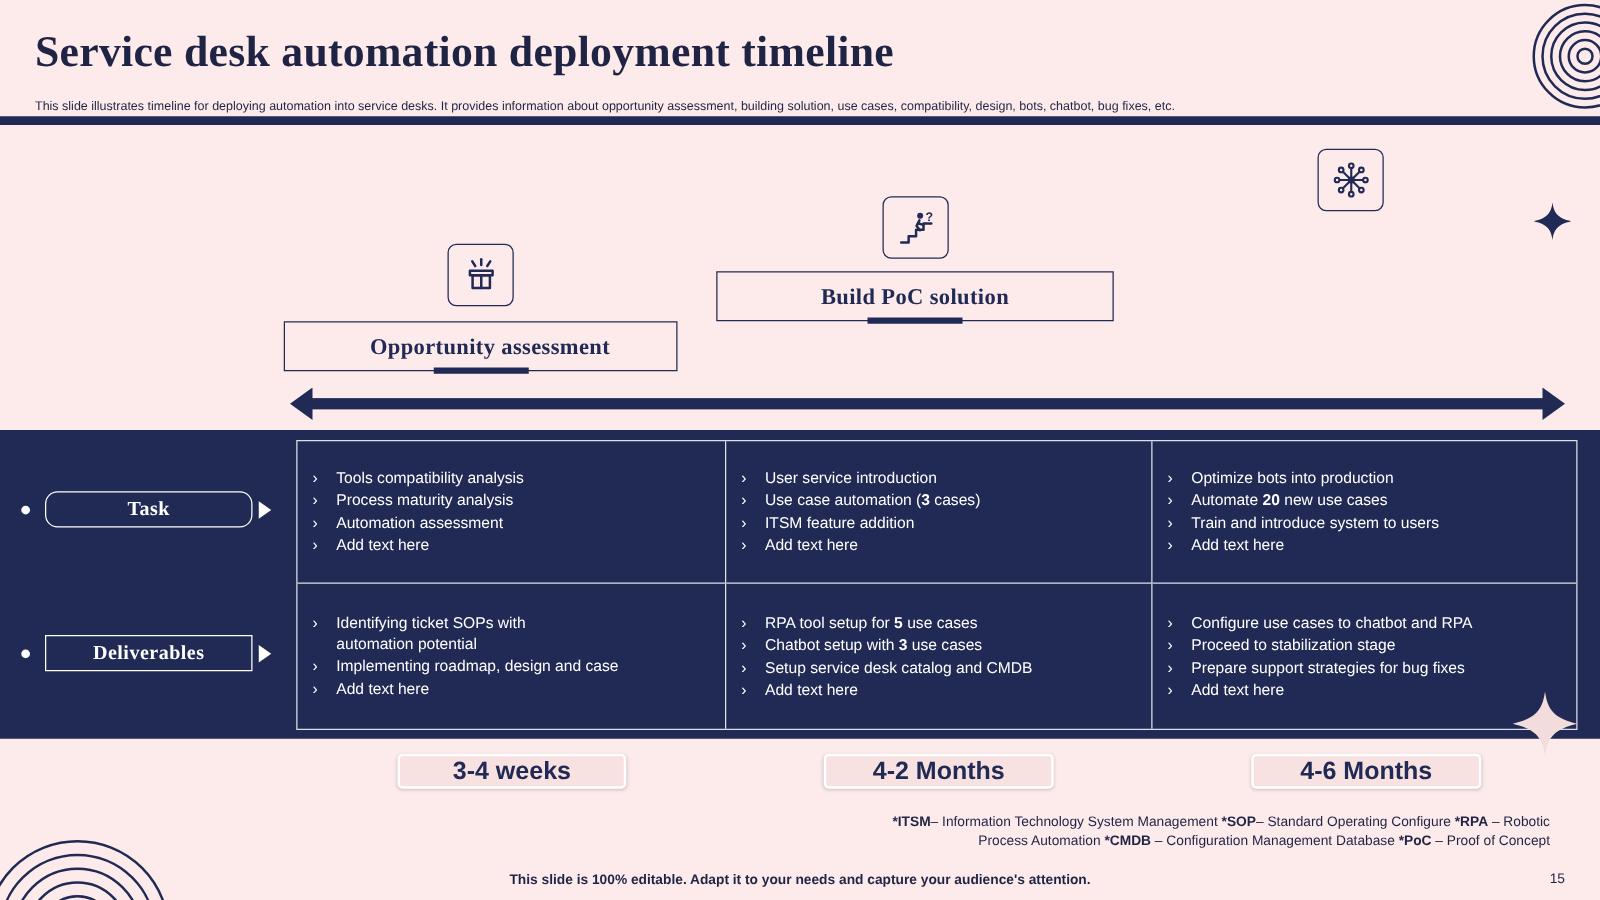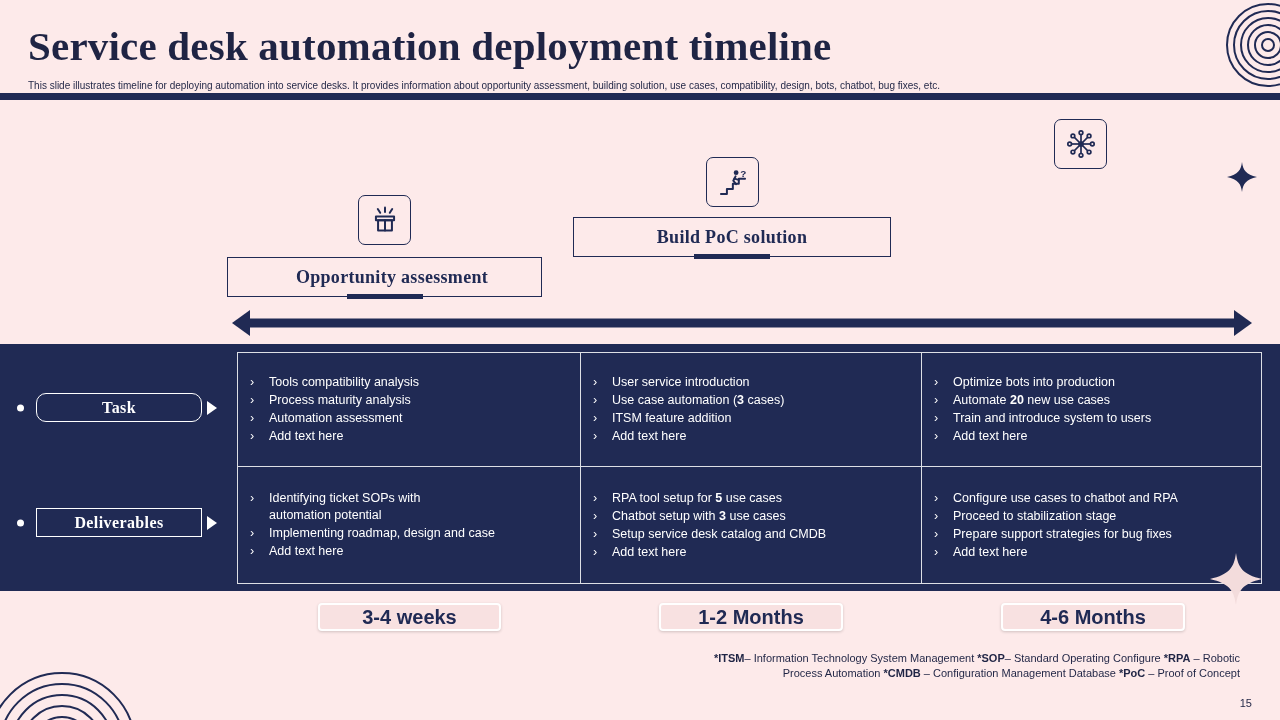--- a/index.html
+++ b/index.html
@@ -6,21 +6,21 @@
   body { margin:0; background:#fff; }
   .slide {
     position:relative; width:1280px; height:720px; overflow:hidden;
     background:var(--pink_background,#fdeaea);
     font-family:"Liberation Sans", sans-serif; color:var(--text_dark,#1f2444);
   }
   
   .title {
     position:absolute; left:28px; top:22px;
     font-family:"Liberation Serif","DejaVu Serif",serif;
-    font-size:41px; font-weight:700; letter-spacing:.2px; color:var(--text_dark,#1f2444);
+    font-size:35px; font-weight:700; letter-spacing:.2px; color:var(--text_dark,#1f2444);
   }
   .subtitle { position:absolute; left:28px; top:80px; font-size:10px; color:var(--text_dark,#1f2444); }
   .strip { position:absolute; left:0; top:93px; width:1280px; height:7px; background:var(--navy,#202a54); }
 
   
   .milestone {
     position:absolute; border:1px solid var(--navy,#202a54); background:var(--pink_background,#fdeaea);
     display:flex; align-items:center; justify-content:center;
     font-family:"Liberation Serif","DejaVu Serif",serif; font-size:18px; font-weight:700;
     color:var(--navy,#202a54); letter-spacing:.3px;
@@ -300,25 +300,26 @@
           <span class="btext"><span>Prepare support strategies for bug fixes</span></span>
         </div>
         <div class="bullet">
           <span class="mark">›</span>
           <span class="btext"><span>Add text here</span></span>
         </div>
       </div>
   </div>
 
   <div class="badge b1">3-4 weeks</div>
-  <div class="badge b2">1-2 Months</div>
+  <div class="badge b2">4-2 Months</div>
   <div class="badge b3">4-6 Months</div>
 
   <p class="footnote"><span></span><b>*ITSM</b><span>– Information Technology System Management </span><b>*SOP</b><span>– Standard Operating Configure </span><b>*RPA</b><span> – Robotic
 Process Automation </span><b>*CMDB</b><span> – Configuration Management Database  </span><b>*PoC</b><span> – Proof of Concept</span></p>
+  <p class="footer-note">This slide is 100% editable. Adapt it to your needs and capture your audience's attention.</p>
   <span class="pagenum">15</span>
 
   <svg class="star star-top" width="30" height="30" viewBox="0 0 40 40">
     <path d="M20 0C21.5 11 25 16.5 40 20C25 23.5 21.5 29 20 40C18.5 29 15 23.5 0 20C15 16.5 18.5 11 20 0Z" fill="var(--navy,#202a54)"></path>
   </svg>
   <svg class="star star-bottom" width="52" height="52" viewBox="0 0 40 40">
     <path d="M20 0C21.5 11 25 16.5 40 20C25 23.5 21.5 29 20 40C18.5 29 15 23.5 0 20C15 16.5 18.5 11 20 0Z" fill="#f3dcdc"></path>
   </svg>
 
   <svg class="decor circles-bl" width="200" height="65" viewBox="0 0 200 65">

